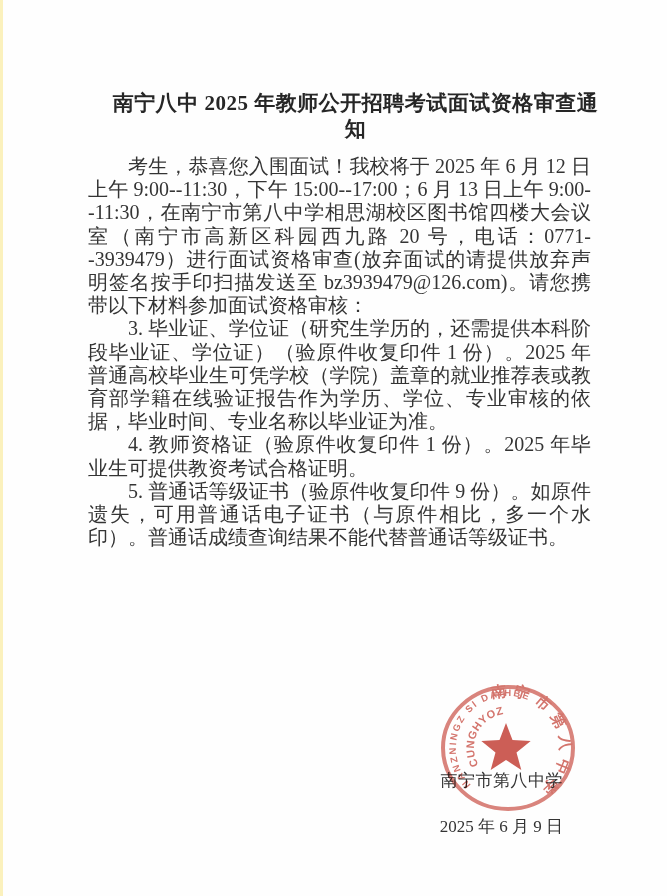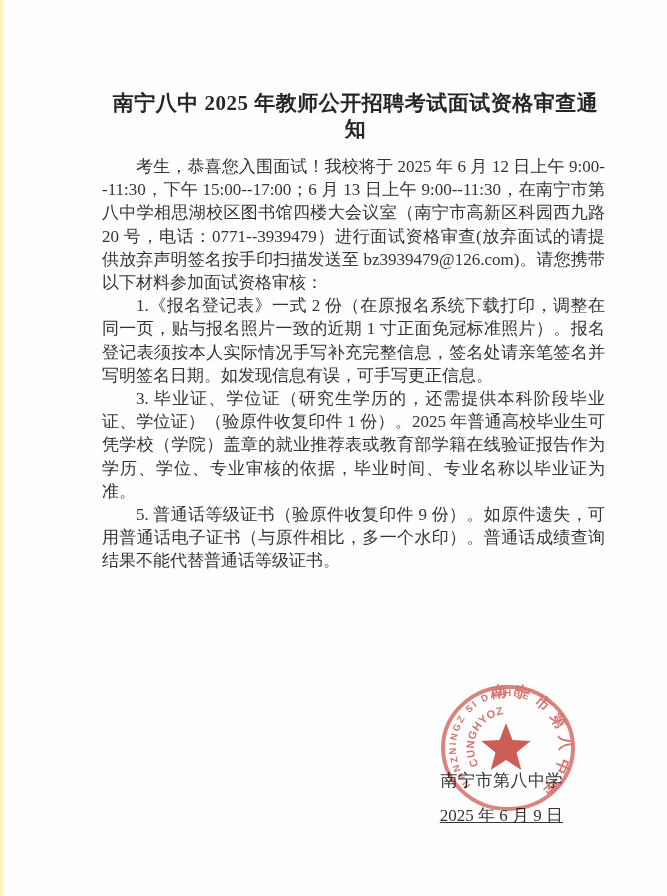--- a/index.html
+++ b/index.html
@@ -28,43 +28,43 @@
     width: 503px;
     text-align: center;
     font-size: 21px;
     font-weight: bold;
     color: #262626;
     letter-spacing: 0.5px;
     line-height: 26px;
   }
   .doc-body {
     position: absolute;
-    left: 102px;
+    left: 88px;
     top: 155px;
     width: 503px;
-    font-size: 17px;
+    font-size: 20px;
     line-height: 23.2px;
     color: #343434;
     text-align: justify;
   }
   .doc-body p {
     text-indent: 2em;
     text-align: justify;
   }
   .sign-block {
     position: absolute;
     left: 104px;
     top: 771px;
     width: 459px;
     text-align: right;
     color: #343434;
     font-size: 17px;
   }
   .sign-name { line-height: 20px; letter-spacing: 0.5px; }
-  .sign-date { margin-top: 15px; line-height: 20px; text-decoration: underline; }
+  .sign-date { margin-top: 26px; line-height: 20px; }
   .stamp {
     position: absolute;
     left: 423px;
     top: 663px;
     width: 170px;
     height: 170px;
     opacity: 0.82;
     mix-blend-mode: multiply;
     pointer-events: none;
   }
@@ -79,22 +79,22 @@
 <body>
 
 <div class="page">
 
   <div class="scan-edge"></div>
 
   <h1 class="doc-title">南宁八中 2025 年教师公开招聘考试面试资格审查通知</h1>
 
   <div class="doc-body">
     <p>考生，恭喜您入围面试！我校将于 2025 年 6 月 12 日上午 9:00--11:30，下午 15:00--17:00；6 月 13 日上午 9:00--11:30，在南宁市第八中学相思湖校区图书馆四楼大会议室（南宁市高新区科园西九路 20 号，电话：0771--3939479）进行面试资格审查(放弃面试的请提供放弃声明签名按手印扫描发送至 bz3939479@126.com)。请您携带以下材料参加面试资格审核：</p>
-    <p>1.《报名登记表》一式 2 份（在原报名系统下载打印，调整在同一页，贴与报名照片一致的近期 1 寸正面免冠标准照片）。报名登记表须按本人实际情况手写补充完整信息，签名处请亲笔签名并写明签名日期。如发现信息有误，可手写更正信息。</p>
     <p>3. 毕业证、学位证（研究生学历的，还需提供本科阶段毕业证、学位证）（验原件收复印件 1 份）。2025 年普通高校毕业生可凭学校（学院）盖章的就业推荐表或教育部学籍在线验证报告作为学历、学位、专业审核的依据，毕业时间、专业名称以毕业证为准。</p>
+    <p>4. 教师资格证（验原件收复印件 1 份）。2025 年毕业生可提供教资考试合格证明。</p>
     <p>5. 普通话等级证书（验原件收复印件 9 份）。如原件遗失，可用普通话电子证书（与原件相比，多一个水印）。普通话成绩查询结果不能代替普通话等级证书。</p>
   </div>
 
   <div class="sign-block">
     <div class="sign-name">南宁市第八中学</div>
     <div class="sign-date">2025 年 6 月 9 日</div>
   </div>
 
   <svg class="stamp" viewBox="0 0 170 170" xmlns="http://www.w3.org/2000/svg">
     <defs>

